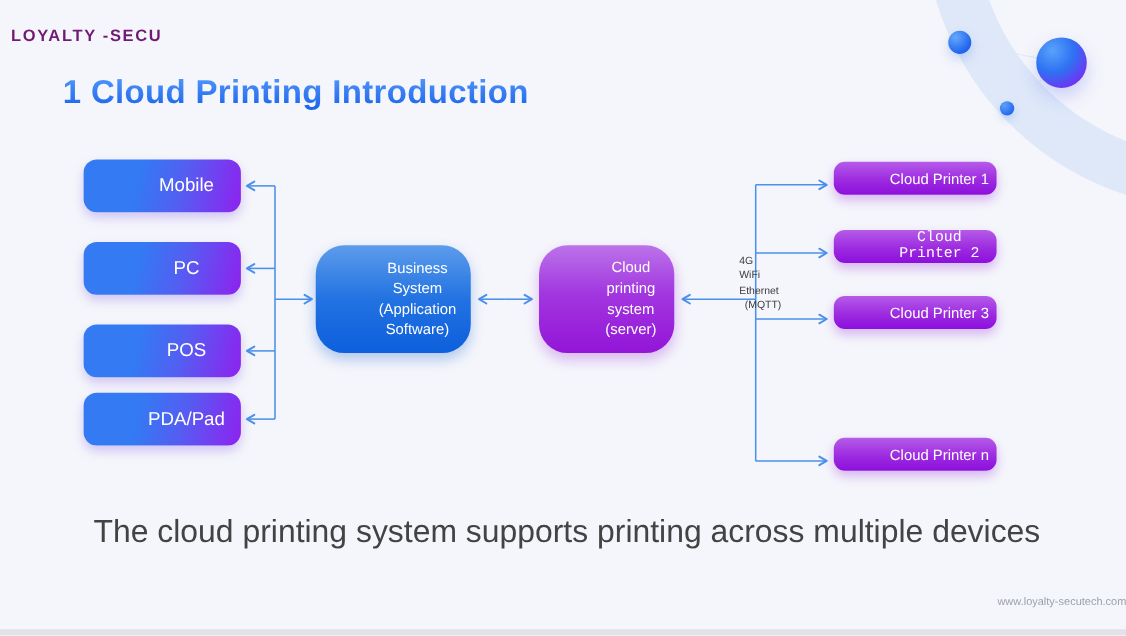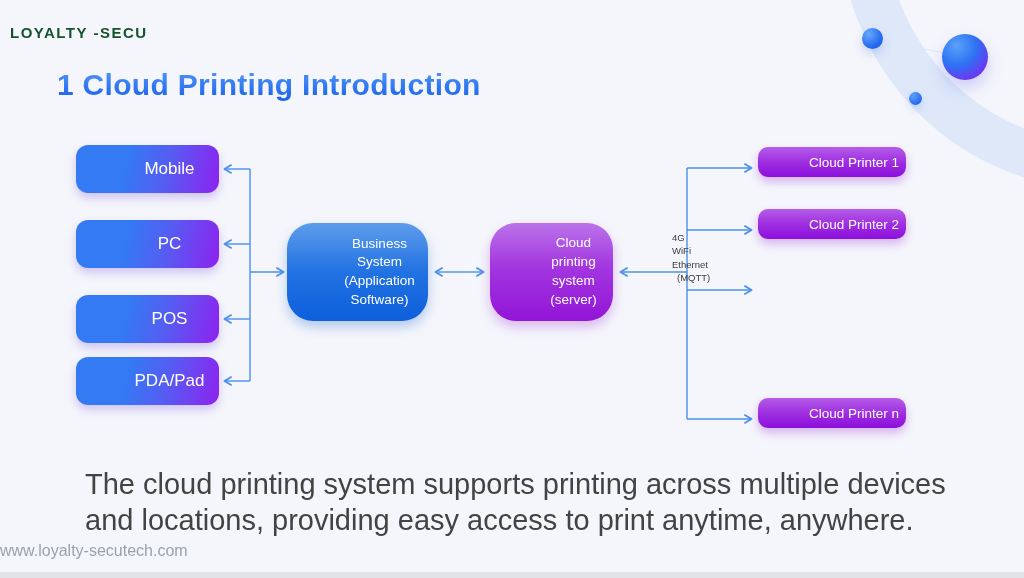--- a/index.html
+++ b/index.html
@@ -34,21 +34,21 @@
   .sphere-small {
     left: 909px; top: 92px; width: 13px; height: 13px;
     background: radial-gradient(circle at 32% 28%, #5da0f9 0%, #2468ef 75%);
     box-shadow: 0 4px 8px rgba(60,110,240,0.22);
   }
 
   
   .logo {
     position: absolute; left: 10px; top: 24px;
     font-size: 15px; font-weight: 700; letter-spacing: 1.5px;
-    color: #14532d;
+    color: #701a75;
   }
   .title {
     position: absolute; left: 57px; top: 68px;
     font-size: 30px; font-weight: 700; letter-spacing: 0.3px;
     color: #2575f0;
     background: linear-gradient(180deg, #4e93f9 10%, #1c64ea 90%);
     -webkit-background-clip: text; background-clip: text;
     -webkit-text-fill-color: transparent;
   }
 
@@ -87,38 +87,38 @@
     flex-direction: column;
   }
 
   .printer {
     left: 758px; width: 148px; height: 30px; border-radius: 10px;
     background: linear-gradient(180deg, #b55ce8 0%, #9d2be0 55%, #8c0fdc 100%);
     box-shadow: 0 5px 10px rgba(140,30,220,0.30);
     font-size: 13.5px;
   }
   .printer-1 { top: 147px; }
-  .printer-2 { top: 209px; }
+  .printer-2 { top: 209px; font-family: Liberation Mono, monospace; }
   .printer-3 { top: 269px; }
   .printer-n { top: 398px; }
 
   .conn-label {
     position: absolute; left: 632px; top: 231px;
     font-size: 9.5px; line-height: 13.4px; color: #3c3c3c; margin-left: 40px;
   }
   .conn-label .indent { padding-left: 5px; }
 
   
   .description {
     position: absolute; left: 85px; top: 466px;
     font-size: 29px; line-height: 36px; color: #434343;
   }
   .footer-url {
     position: absolute; left: 0; right: 0; top: 542px;
-    text-align: left; font-size: 16px; color: #9ba1ac;
+    text-align: right; font-size: 10px; color: #9ba1ac;
   }
   .bottom-strip {
     position: absolute; left: 0; top: 572px; width: 1024px; height: 6px;
     background: #e2e3e8;
   }
 </style>
 </head>
 <body>
 
 <div class="slide">
@@ -191,25 +191,27 @@
     <div>Ethernet</div>
     <div class="indent">(MQTT)</div>
   </div>
 
   <div class="node printer printer-1">
     <span>Cloud Printer 1</span>
   </div>
   <div class="node printer printer-2">
     <span>Cloud Printer 2</span>
   </div>
+  <div class="node printer printer-3">
+    <span>Cloud Printer 3</span>
+  </div>
   <div class="node printer printer-n">
     <span>Cloud Printer n</span>
   </div>
 
   <div class="description">
     <div>The cloud printing system supports printing across multiple devices</div>
-    <div>and locations, providing easy access to print anytime, anywhere.</div>
   </div>
 
   <div class="footer-url">www.loyalty-secutech.com</div>
   <div class="bottom-strip"></div>
 
 </div>
 
 </body></html>

